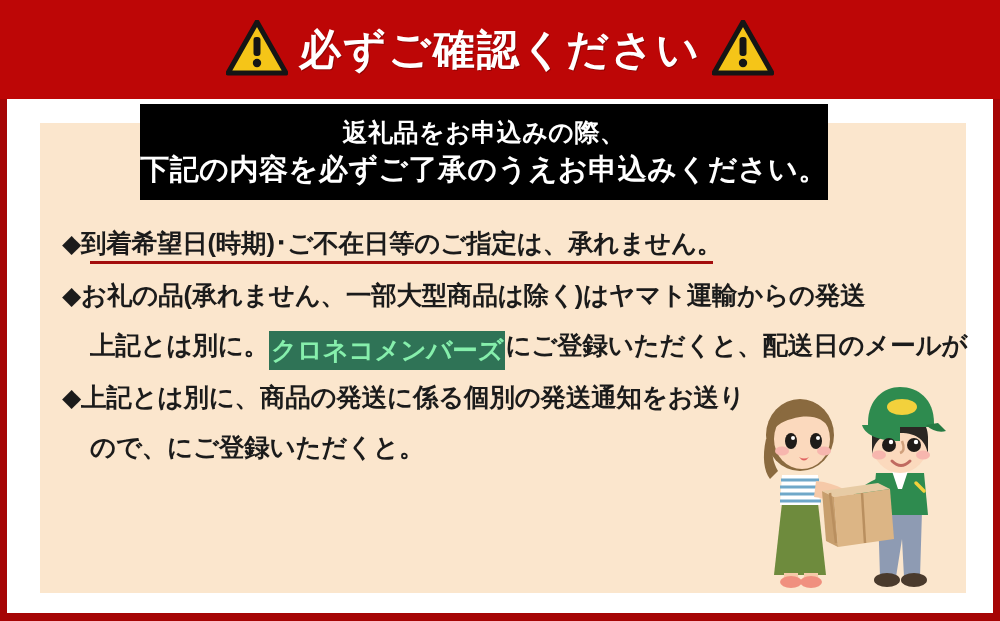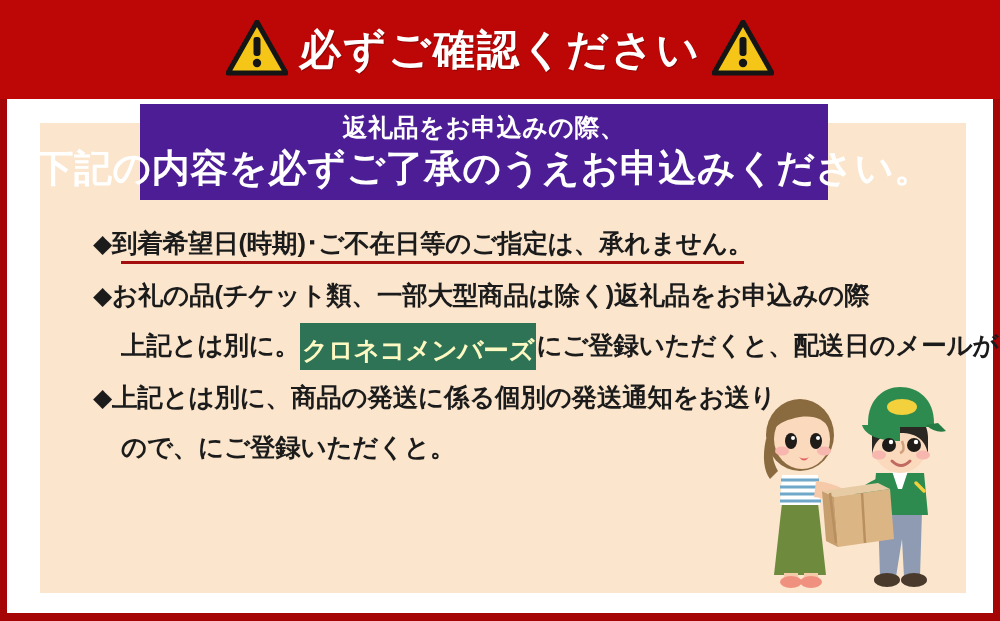--- a/index.html
+++ b/index.html
@@ -62,36 +62,36 @@
     background: #fbe6cd;
   }
 
   
   .notice-banner {
     position: absolute;
     left: 140px;
     top: 104px;
     width: 688px;
     height: 96px;
-    background: #4c1d95;
+    background: #000000;
     display: flex;
     flex-direction: column;
     align-items: center;
     justify-content: center;
     gap: 2px;
   }
   .notice-line {
     color: #ffffff;
     font-weight: bold;
     line-height: 1.25;
     white-space: nowrap;
     letter-spacing: .5px;
   }
   .notice-line-1 { font-size: 25px; }
-  .notice-line-2 { font-size: 38px; }
+  .notice-line-2 { font-size: 29px; }
 
   
   .illustration {
     position: absolute;
     right: 48px;
     bottom: 29px;
     width: 226px;
     height: 213px;
     pointer-events: none;
   }
@@ -105,38 +105,37 @@
   }
   .bullet-block { margin-bottom: 2px; }
   .line {
     position: relative;
     color: #1b1b1b;
     font-size: 25.5px;
     font-weight: bold;
     line-height: 50px;
     white-space: nowrap;
     letter-spacing: -0.2px;
-    margin-left: 31px;
   }
   .line.indent { padding-left: 28px; }
   .diamond { font-size: 25px; }
   .underline-red::after {
     content: "";
     position: absolute;
     left: 28px;
     right: auto;
     width: 623px;
     bottom: 4px;
     height: 3px;
     background: #a30d0d;
   }
   .kuroneko-chip {
     background: #2f7356;
-    color: #fef9c3;
-    padding: 10px 2px 3px 2px;
+    color: #86efac;
+    padding: 2px 2px 3px 2px;
     display: inline-block;
     line-height: 34px;
     vertical-align: -5px;
   }
 </style>
 </head>
 <body>
 
 <div id="page">
 
@@ -249,21 +248,21 @@
     </svg>
   </div>
 
   <div class="bullets">
 
     <div class="bullet-block">
       <div class="line underline-red"><span class="diamond">◆</span><span>到着希望日(時期)･ご不在日等のご指定は、承れません。</span></div>
     </div>
 
     <div class="bullet-block">
-      <div class="line"><span class="diamond">◆</span><span>お礼の品(チケット類、一部大型商品は除く)返礼品をお申込みの際</span></div>
+      <div class="line"><span class="diamond">◆</span><span>お礼の品(承れません、一部大型商品は除く)はヤマト運輸からの発送</span></div>
       <div class="line indent"><span>上記とは別に。</span><span class="kuroneko-chip">クロネコメンバーズ</span><span>にご登録いただくと、配送日のメールが</span></div>
     </div>
 
     <div class="bullet-block">
       <div class="line"><span class="diamond">◆</span><span>上記とは別に、商品の発送に係る個別の発送通知をお送り</span></div>
       <div class="line indent"><span>ので、にご登録いただくと。</span></div>
     </div>
 
   </div>
 </div>

